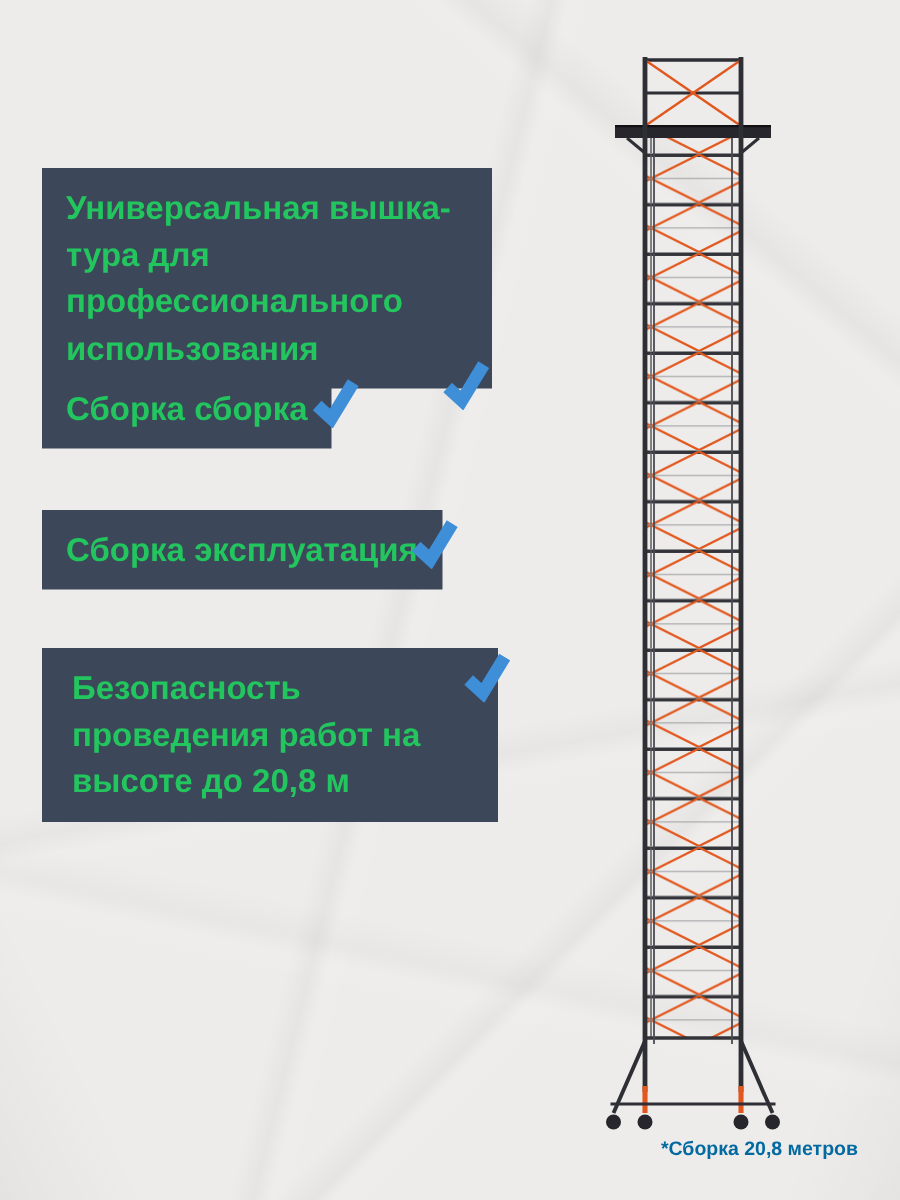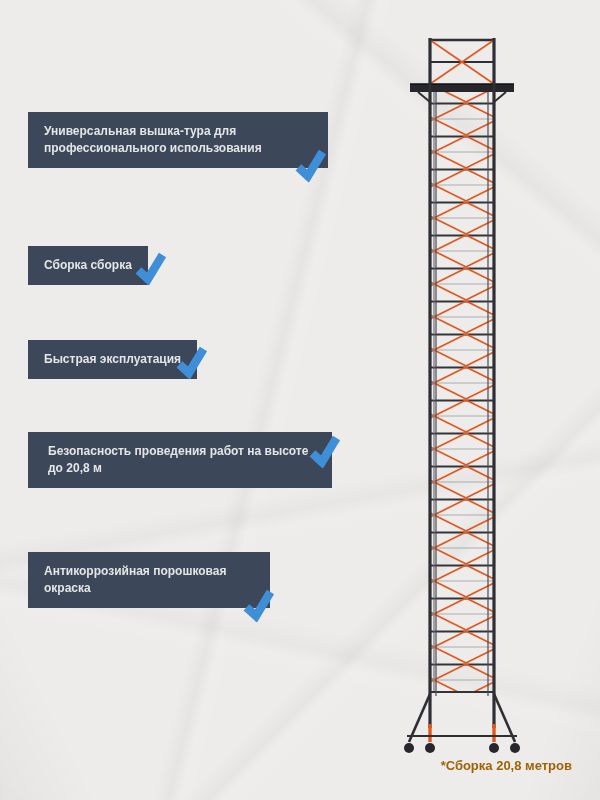--- a/index.html
+++ b/index.html
@@ -23,24 +23,24 @@
       linear-gradient(64deg, rgba(0,0,0,0.035) 0%, rgba(0,0,0,0) 10%),
       linear-gradient(-70deg, rgba(0,0,0,0.03) 0%, rgba(0,0,0,0) 9%),
       linear-gradient(170deg, rgba(0,0,0,0) 60%, rgba(0,0,0,0.028) 62%, rgba(255,255,255,0.05) 63.5%, rgba(0,0,0,0) 66%),
       linear-gradient(12deg, rgba(0,0,0,0) 20%, rgba(255,255,255,0.07) 22%, rgba(0,0,0,0.025) 23.5%, rgba(0,0,0,0) 26%),
       linear-gradient(135deg, rgba(0,0,0,0) 70%, rgba(0,0,0,0.03) 72%, rgba(255,255,255,0.05) 73%, rgba(0,0,0,0) 76%),
       linear-gradient(40deg, rgba(0,0,0,0) 78%, rgba(255,255,255,0.06) 80%, rgba(0,0,0,0.03) 81.5%, rgba(0,0,0,0) 84%);
   }
   .feature{
     position:absolute;left:28px;
     background:#3c4759;
-    color:#e5e5e5;
+    color:#22c55e;
     border-radius:0;
     padding:11px 16px;
-    font-size:12px;font-weight:700;line-height:1.42;
+    font-size:22px;font-weight:700;line-height:1.42;
     width:fit-content;
   }
   .f1{top:112px;max-width:268px;}
   .f2{top:246px;}
   .f3{top:340px;}
   .f4{top:432px;max-width:268px;padding-left:20px;}
   .f5{top:552px;max-width:210px;}
   .check{
     position:absolute;width:34px;height:34px;
     transform:rotate(-6deg);
@@ -48,21 +48,21 @@
   .f1 .check{right:0px;bottom:-14px;}
   .f2 .check{right:-20px;top:5px;}
   .f3 .check{right:-12px;top:5px;}
   .f4 .check{right:-10px;top:2px;}
   .f5 .check{right:-6px;bottom:-14px;}
   .tower{
     position:absolute;left:402px;top:36px;
   }
   .footnote{
     position:absolute;right:28px;top:758px;
-    font-size:13px;font-weight:700;color:#a16207;
+    font-size:13px;font-weight:700;color:#0369a1;
   }
 </style>
 </head>
 <body>
 
 <div class="poster">
   <div class="paper-texture"></div>
 
   <div class="feature f1">
     <span>Универсальная вышка-тура для профессионального использования</span>
@@ -72,39 +72,33 @@
   </div>
 
   <div class="feature f2">
     <span>Сборка сборка</span>
     <svg class="check" viewBox="0 0 32 32">
       <polyline points="4,17 12,26 28,5" fill="none" stroke="#3f8ed8" stroke-width="8"></polyline>
     </svg>
   </div>
 
   <div class="feature f3">
-    <span>Быстрая эксплуатация</span>
+    <span>Сборка эксплуатация</span>
     <svg class="check" viewBox="0 0 32 32">
       <polyline points="4,17 12,26 28,5" fill="none" stroke="#3f8ed8" stroke-width="8"></polyline>
     </svg>
   </div>
 
   <div class="feature f4">
     <span>Безопасность проведения работ на высоте до 20,8 м</span>
     <svg class="check" viewBox="0 0 32 32">
       <polyline points="4,17 12,26 28,5" fill="none" stroke="#3f8ed8" stroke-width="8"></polyline>
     </svg>
   </div>
 
-  <div class="feature f5">
-    <span>Антикоррозийная порошковая окраска</span>
-    <svg class="check" viewBox="0 0 32 32">
-      <polyline points="4,17 12,26 28,5" fill="none" stroke="#3f8ed8" stroke-width="8"></polyline>
-    </svg>
-  </div>
 
   <svg class="tower" width="120" height="724" viewBox="0 0 120 724">
     <defs>
       <pattern id="lat" width="64" height="33" patternUnits="userSpaceOnUse">
         <line x1="0" y1="1.5" x2="64" y2="1.5" stroke="#33333a" stroke-width="2.2"></line>
         <line x1="0" y1="33" x2="64" y2="1" stroke="#e2571d" stroke-width="1.6"></line>
         <line x1="0" y1="1" x2="64" y2="33" stroke="#e2571d" stroke-width="1.6"></line>
         <line x1="32" y1="1" x2="32" y2="33" stroke="#5a5a61" stroke-width="1"></line>
         <line x1="0" y1="17" x2="64" y2="17" stroke="#9a9aa0" stroke-width="0.8"></line>
       </pattern>

